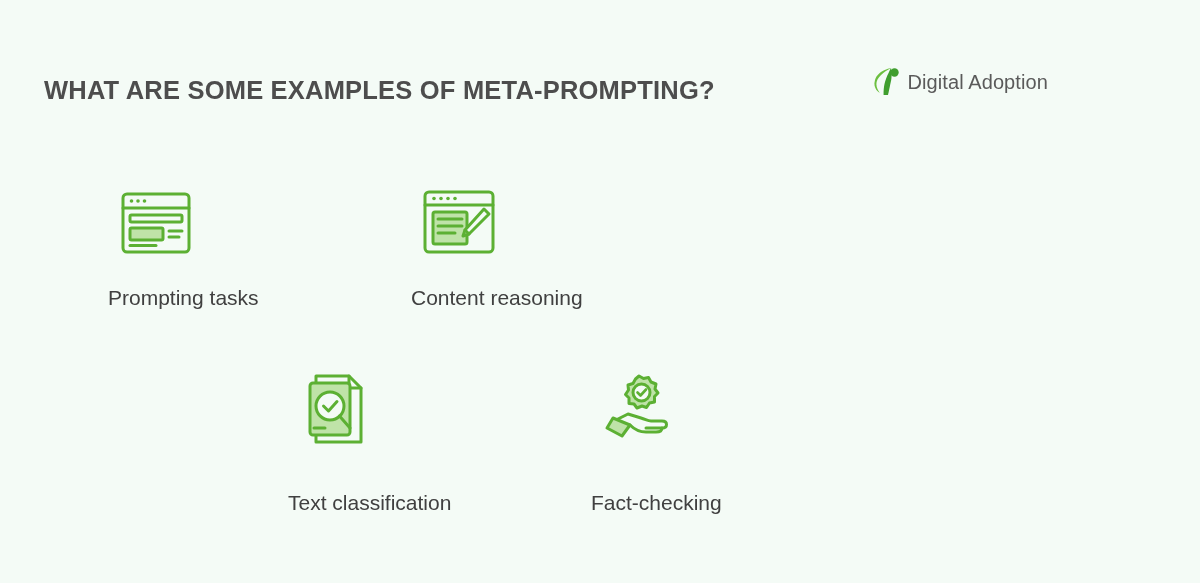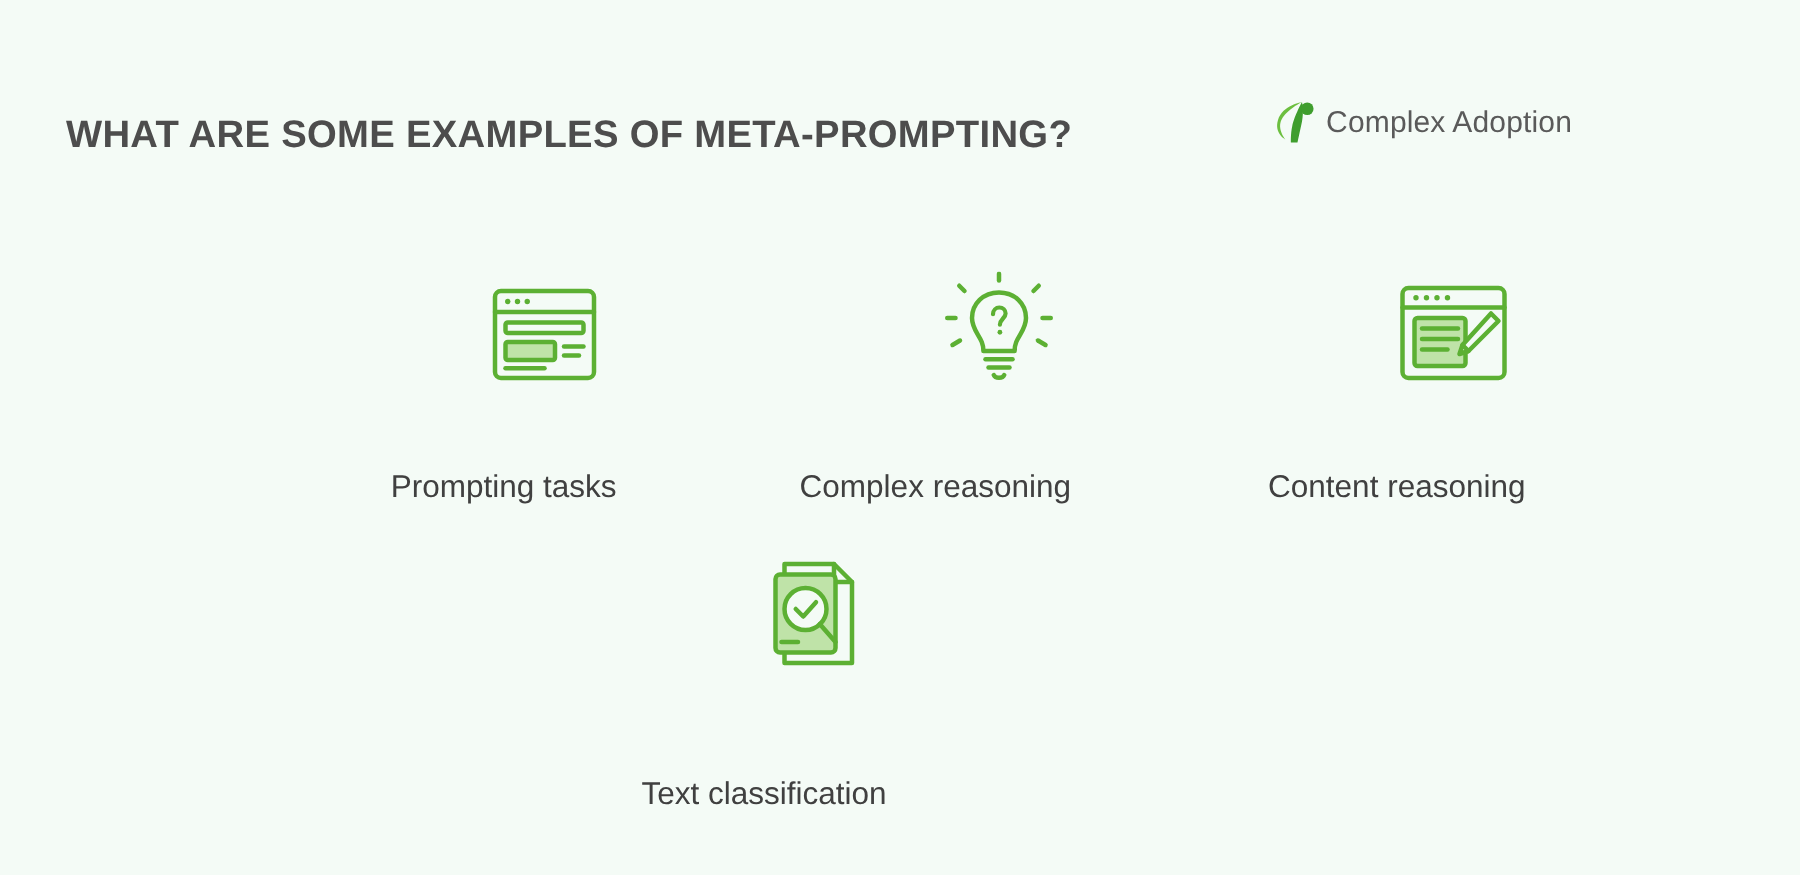--- a/index.html
+++ b/index.html
@@ -79,23 +79,22 @@
   .row-2 {
     left: 0;
     top: 362px;
     padding-left: 288px;
     box-sizing: border-box;
   }
   .item {
     width: 303px;
     display: flex;
     flex-direction: column;
-    align-items: flex-end;
+    align-items: flex-start;
     text-align: center;
-    gap: 27px;
   }
   .icon-box {
     width: 96px;
     height: 96px;
     display: flex;
     align-items: center;
     justify-content: center;
   }
   .item-label {
     margin-top: 14px;
@@ -120,21 +119,21 @@
     <h1 class="title">WHAT ARE SOME EXAMPLES OF META-PROMPTING?</h1>
 
     <div class="brand">
       <span class="brand-logo">
         <svg width="30" height="32" viewBox="0 0 30 32">
           <path d="M21,2 C21,2 8,4 5,14 C2.2,23 10,27 10,27 C10,27 4,20 7.5,13.5 C11,7 21,2 21,2 Z" fill="#6cbf3f"></path>
           <path d="M21,2 C21,2 16,11 14.5,18 C13.3,23.6 13.6,29 13.6,29 L18,29 C18,29 19.5,22 21,15 C22.4,8.3 21,2 21,2 Z" fill="#3f9e2e"></path>
           <circle cx="24.5" cy="6.5" r="4.2" fill="#3f9e2e"></circle>
         </svg>
       </span>
-      <span class="brand-name">Complex Adoption</span>
+      <span class="brand-name">Digital Adoption</span>
     </div>
   </div>
 
   <div class="row row-1">
 
     <div class="item">
       <div class="icon-box">
         <svg width="90" height="84" viewBox="0 0 90 84" fill="none" stroke="#5cb033" stroke-width="3" stroke-linecap="round" stroke-linejoin="round">
           <rect x="12" y="13" width="66" height="58" rx="4"></rect>
           <line x1="12" y1="27" x2="78" y2="27"></line>
@@ -144,40 +143,20 @@
           <rect x="19" y="34" width="52" height="7" rx="1.5"></rect>
           <rect x="19" y="47" width="33" height="12" rx="1.5" fill="#bfe3a8" stroke="#5cb033"></rect>
           <line x1="58" y1="50" x2="71" y2="50"></line>
           <line x1="58" y1="56" x2="68" y2="56"></line>
           <line x1="19" y1="64.5" x2="45" y2="64.5"></line>
         </svg>
       </div>
       <div class="item-label">Prompting tasks</div>
     </div>
 
-    <div class="item">
-      <div class="icon-box">
-        <svg width="90" height="84" viewBox="0 0 90 84" fill="none" stroke="#5cb033" stroke-width="3" stroke-linecap="round" stroke-linejoin="round">
-          <path d="M45,14 C34.5,14 27,21.5 27,31 C27,38 31.5,42 33.5,47 C34.4,49.2 34.6,51.5 34.6,53 L55.4,53 C55.4,51.5 55.6,49.2 56.5,47 C58.5,42 63,38 63,31 C63,21.5 55.5,14 45,14 Z"></path>
-          <line x1="36" y1="58.5" x2="54" y2="58.5"></line>
-          <line x1="38" y1="64" x2="52" y2="64"></line>
-          <path d="M41.5,69 C42.5,71.5 47.5,71.5 48.5,69"></path>
-          <path d="M41,28.5 C41,25.8 43,24 45.2,24 C47.6,24 49.4,25.7 49.4,28 C49.4,31 45.6,31.8 45.6,35.5" stroke-width="2.8"></path>
-          <circle cx="45.6" cy="40.5" r="1.6" fill="#5cb033" stroke="none"></circle>
-          <line x1="45" y1="6" x2="45" y2="1.5"></line>
-          <line x1="22" y1="13" x2="18.5" y2="9.5"></line>
-          <line x1="68" y1="13" x2="71.5" y2="9.5"></line>
-          <line x1="16" y1="31" x2="10.5" y2="31"></line>
-          <line x1="74" y1="31" x2="79.5" y2="31"></line>
-          <line x1="19" y1="46" x2="14" y2="49"></line>
-          <line x1="71" y1="46" x2="76" y2="49"></line>
-        </svg>
-      </div>
-      <div class="item-label">Complex reasoning</div>
-    </div>
 
     <div class="item">
       <div class="icon-box">
         <svg width="90" height="84" viewBox="0 0 90 84" fill="none" stroke="#5cb033" stroke-width="3" stroke-linecap="round" stroke-linejoin="round">
           <rect x="11" y="11" width="68" height="60" rx="4"></rect>
           <line x1="11" y1="24" x2="79" y2="24"></line>
           <circle cx="20" cy="17.5" r="1.8" fill="#5cb033" stroke="none"></circle>
           <circle cx="27" cy="17.5" r="1.8" fill="#5cb033" stroke="none"></circle>
           <circle cx="34" cy="17.5" r="1.8" fill="#5cb033" stroke="none"></circle>
           <circle cx="41" cy="17.5" r="1.8" fill="#5cb033" stroke="none"></circle>
@@ -204,16 +183,29 @@
           <rect x="19" y="15" width="40" height="52" rx="3" fill="#bfe3a8" stroke="#5cb033"></rect>
           <circle cx="39" cy="38" r="14" fill="#f4fbf6" stroke="#5cb033"></circle>
           <path d="M32.5,38 L37.5,43 L46,33.5"></path>
           <line x1="48.5" y1="48" x2="59" y2="60"></line>
           <line x1="23" y1="60" x2="34" y2="60"></line>
         </svg>
       </div>
       <div class="item-label">Text classification</div>
     </div>
 
+    <div class="item">
+      <div class="icon-box">
+        <svg width="90" height="84" viewBox="0 0 90 84" fill="none" stroke="#5cb033" stroke-width="3" stroke-linecap="round" stroke-linejoin="round">
+          <path d="M45,8 L49.5,10.5 L54.5,9.5 L57,14 L62,16 L61,21 L64,25 L60.5,28.5 L60.5,34 L55.5,35 L52.5,39.5 L48,38 L43,40 L40,36 L35,35.5 L35,30 L31.5,26.5 L34.5,22 L34,17 L39,15.5 L41.5,11 Z" fill="#bfe3a8" stroke="#5cb033"></path>
+          <circle cx="47.5" cy="24.5" r="8.5" fill="#f4fbf6" stroke="#5cb033"></circle>
+          <path d="M43.5,24.5 L46.5,27.5 L52,21.5" stroke-width="2.6"></path>
+          <path d="M22,52 L34,46 L47,50 C52,51.5 54,53 57,53 L68,53 C71,53 72.5,54.5 72.5,56.5 C72.5,58.5 71,60 68,60 L52,60" fill="#f4fbf6"></path>
+          <path d="M19,50 L13,60 L28,68 L36,57 Z" fill="#bfe3a8" stroke="#5cb033"></path>
+          <path d="M36,57 C40,61 46,64 52,64 L62,64 C66,64 68,62.5 68,60"></path>
+        </svg>
+      </div>
+      <div class="item-label">Fact-checking</div>
+    </div>
 
   </div>
 
 </div>
 
 </body></html>

